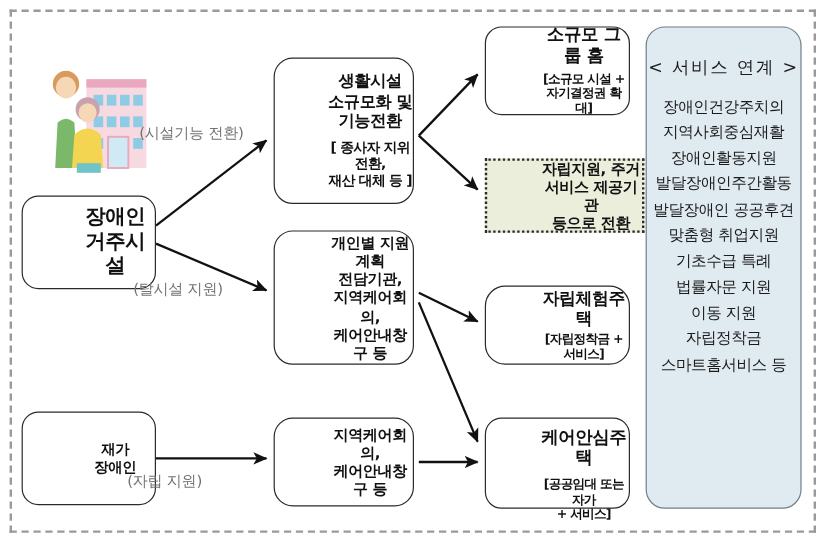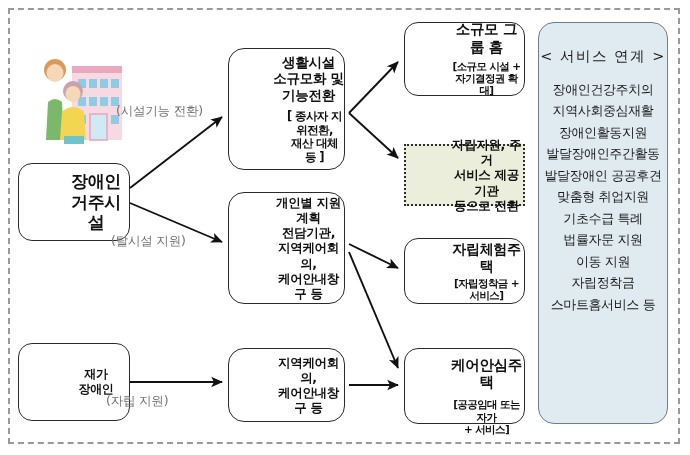--- a/index.html
+++ b/index.html
@@ -62,41 +62,41 @@
   }
   
   #n-resi-facility { left: 18px;  top: 163px; width: 112px; height: 78px; }
   #n-resi-facility .title { font-size: 17px; }
 
   #n-home-disabled { left: 18px;  top: 343px; width: 112px; height: 78px; }
   #n-home-disabled .title { font-size: 12px; }
 
   #n-convert { left: 228px; top: 48px; width: 117px; height: 122px; border-radius: 16px; }
   #n-convert .title { font-size: 13.5px; }
-  #n-convert .sub   { font-size: 11.5px; margin-top: 7px; margin-left: 12px; }
+  #n-convert .sub   { font-size: 11.5px; margin-top: 7px; }
 
   #n-plan { left: 228px; top: 192px; width: 117px; height: 112px; border-radius: 16px; }
   #n-plan .title { font-size: 12.5px; }
 
   #n-care-desk { left: 228px; top: 348px; width: 117px; height: 74px; border-radius: 16px; }
   #n-care-desk .title { font-size: 12.5px; }
 
   #n-group-home { left: 404px; top: 22px; width: 121px; height: 74px; }
   #n-group-home .title { font-size: 14.5px; }
   #n-group-home .sub   { font-size: 10.5px; }
 
   #n-indep-org {
-    left: 404px; top: 144px; width: 121px; height: 62px;
+    left: 404px; top: 132px; width: 133px; height: 62px;
     background: #eaeedb;
     border: 2.2px dotted #2b2b2b;
     border-radius: 0;
   }
   #n-indep-org .title { font-size: 12.5px; }
 
-  #n-trial-house { left: 404px; top: 238px; width: 121px; height: 66px; }
+  #n-trial-house { left: 404px; top: 238px; width: 121px; height: 66px; border-radius: 17px; }
   #n-trial-house .title { font-size: 14px; }
   #n-trial-house .sub   { font-size: 10.5px; margin-top: 2px; }
 
   #n-care-house { left: 404px; top: 348px; width: 121px; height: 76px; }
   #n-care-house .title { font-size: 14.5px; margin-top: 20px; }
   #n-care-house .sub   { font-size: 10.5px; margin-top: 6px; }
 
   
   #panel-service {
     position: absolute;

